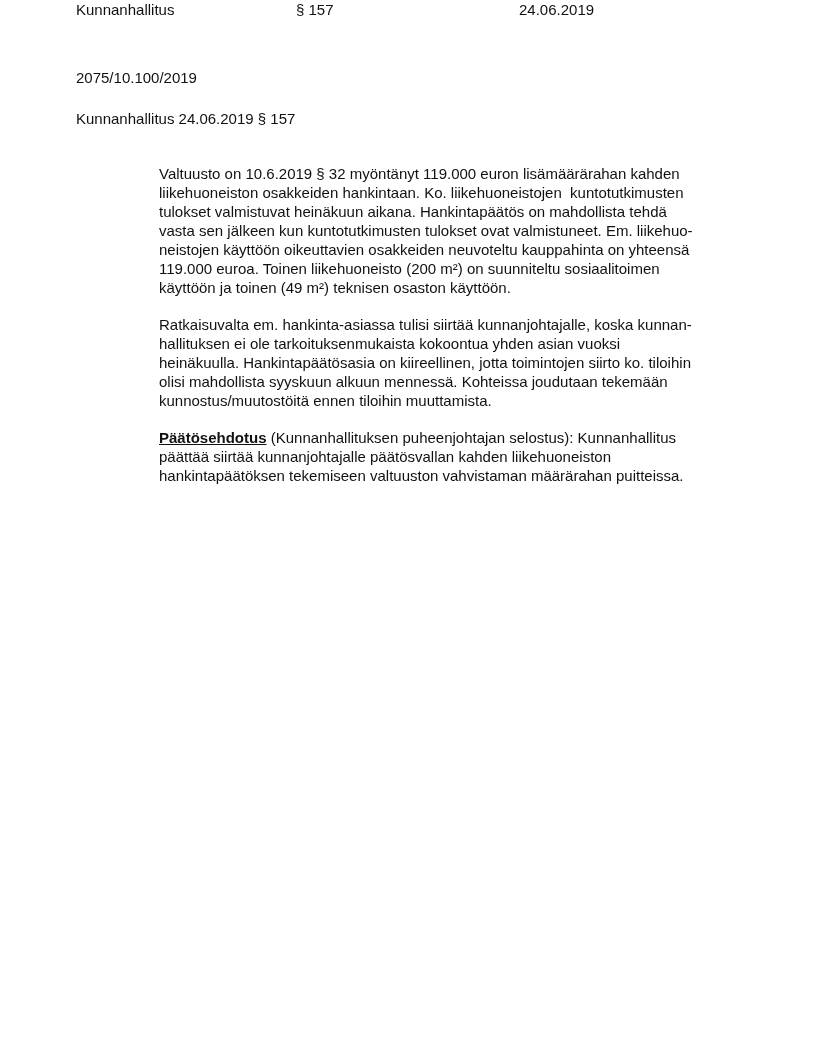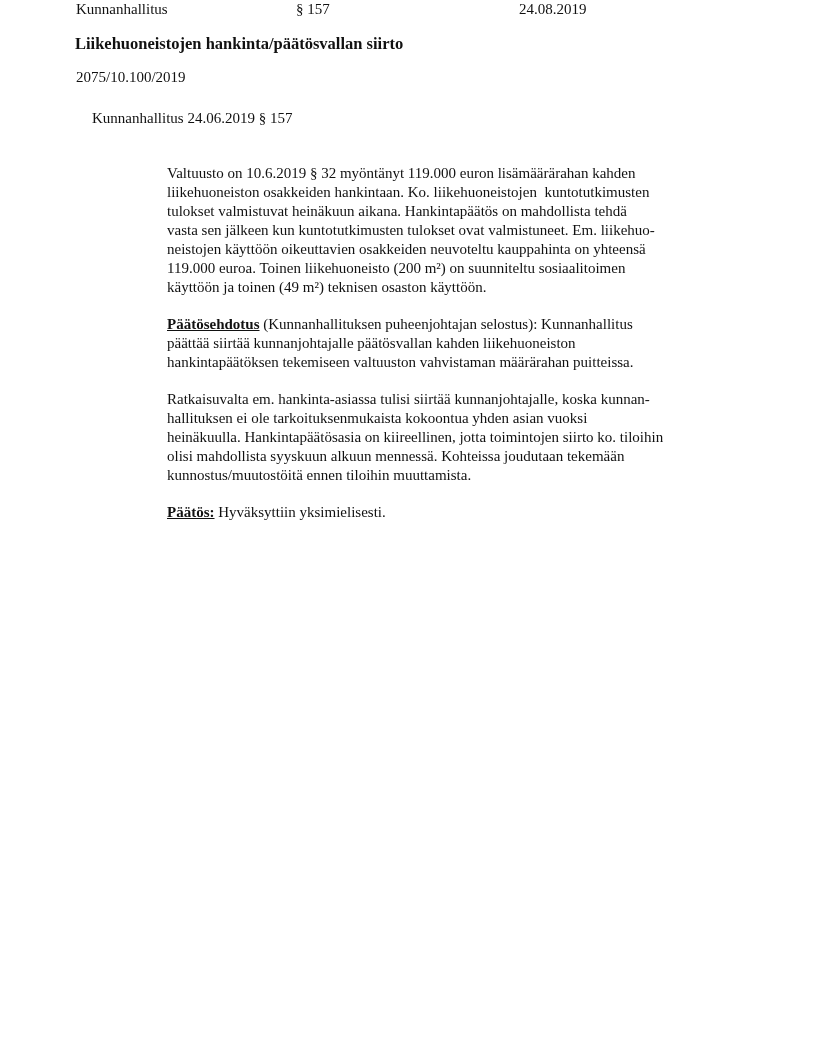--- a/index.html
+++ b/index.html
@@ -6,21 +6,21 @@
   html, body {
     margin: 0;
     padding: 0;
     background: #ffffff;
   }
   .page {
     position: relative;
     width: 816px;
     height: 1056px;
     background: #ffffff;
-    font-family: Liberation Serif, serif;
+    font-family: Liberation Sans, sans-serif;
     color: #111111;
     overflow: hidden;
   }
   .hdr-item {
     position: absolute;
     top: 0px;
     font-size: 15px;
     line-height: 19px;
     white-space: pre;
   }
@@ -40,79 +40,77 @@
   .case-number {
     position: absolute;
     left: 76px;
     top: 68px;
     font-size: 15px;
     line-height: 19px;
     white-space: pre;
   }
   .section-heading {
     position: absolute;
-    left: 92px;
+    left: 76px;
     top: 109px;
     font-size: 15px;
     line-height: 19px;
     white-space: pre;
   }
   .doc-body {
     position: absolute;
     left: 159px;
     top: 164px;
     width: 620px;
     font-size: 15px;
     line-height: 19px;
   }
   .para {
-    margin: 0 0 18px 8px;
+    margin: 0 0 18px 0;
     white-space: pre;
   }
   .para .lbl {
     font-weight: bold;
     text-decoration: underline;
   }
   .para .lbl:empty { display: none; }
 </style>
 </head>
 <body>
 
 <div class="page">
 
   <div>
     <span class="hdr-item hdr-committee">Kunnanhallitus</span>
     <span class="hdr-item hdr-section">§ 157</span>
-    <span class="hdr-item hdr-date">24.08.2019</span>
+    <span class="hdr-item hdr-date">24.06.2019</span>
   </div>
 
-  <h1 class="doc-title">Liikehuoneistojen hankinta/päätösvallan siirto</h1>
 
   <div class="case-number">2075/10.100/2019</div>
 
   <div class="section-heading">Kunnanhallitus 24.06.2019 § 157</div>
 
   <div class="doc-body">
 
     <p class="para"><span>Valtuusto on 10.6.2019 § 32 myöntänyt 119.000 euron lisämäärärahan kahden
 liikehuoneiston osakkeiden hankintaan. Ko. liikehuoneistojen  kuntotutkimusten
 tulokset valmistuvat heinäkuun aikana. Hankintapäätös on mahdollista tehdä
 vasta sen jälkeen kun kuntotutkimusten tulokset ovat valmistuneet. Em. liikehuo-
 neistojen käyttöön oikeuttavien osakkeiden neuvoteltu kauppahinta on yhteensä
 119.000 euroa. Toinen liikehuoneisto (200 m²) on suunniteltu sosiaalitoimen
 käyttöön ja toinen (49 m²) teknisen osaston käyttöön.</span></p>
 
 
-    <p class="para"><span class="lbl">Päätösehdotus</span><span> (Kunnanhallituksen puheenjohtajan selostus): Kunnanhallitus
-päättää siirtää kunnanjohtajalle päätösvallan kahden liikehuoneiston
-hankintapäätöksen tekemiseen valtuuston vahvistaman määrärahan puitteissa.</span></p>
-
     <p class="para"><span>Ratkaisuvalta em. hankinta-asiassa tulisi siirtää kunnanjohtajalle, koska kunnan-
 hallituksen ei ole tarkoituksenmukaista kokoontua yhden asian vuoksi
 heinäkuulla. Hankintapäätösasia on kiireellinen, jotta toimintojen siirto ko. tiloihin
 olisi mahdollista syyskuun alkuun mennessä. Kohteissa joudutaan tekemään
 kunnostus/muutostöitä ennen tiloihin muuttamista.</span></p>
 
-    <p class="para"><span class="lbl">Päätös:</span><span> Hyväksyttiin yksimielisesti.</span></p>
+    <p class="para"><span class="lbl">Päätösehdotus</span><span> (Kunnanhallituksen puheenjohtajan selostus): Kunnanhallitus
+päättää siirtää kunnanjohtajalle päätösvallan kahden liikehuoneiston
+hankintapäätöksen tekemiseen valtuuston vahvistaman määrärahan puitteissa.</span></p>
+
 
   </div>
 
 </div>
 
 </body></html>

